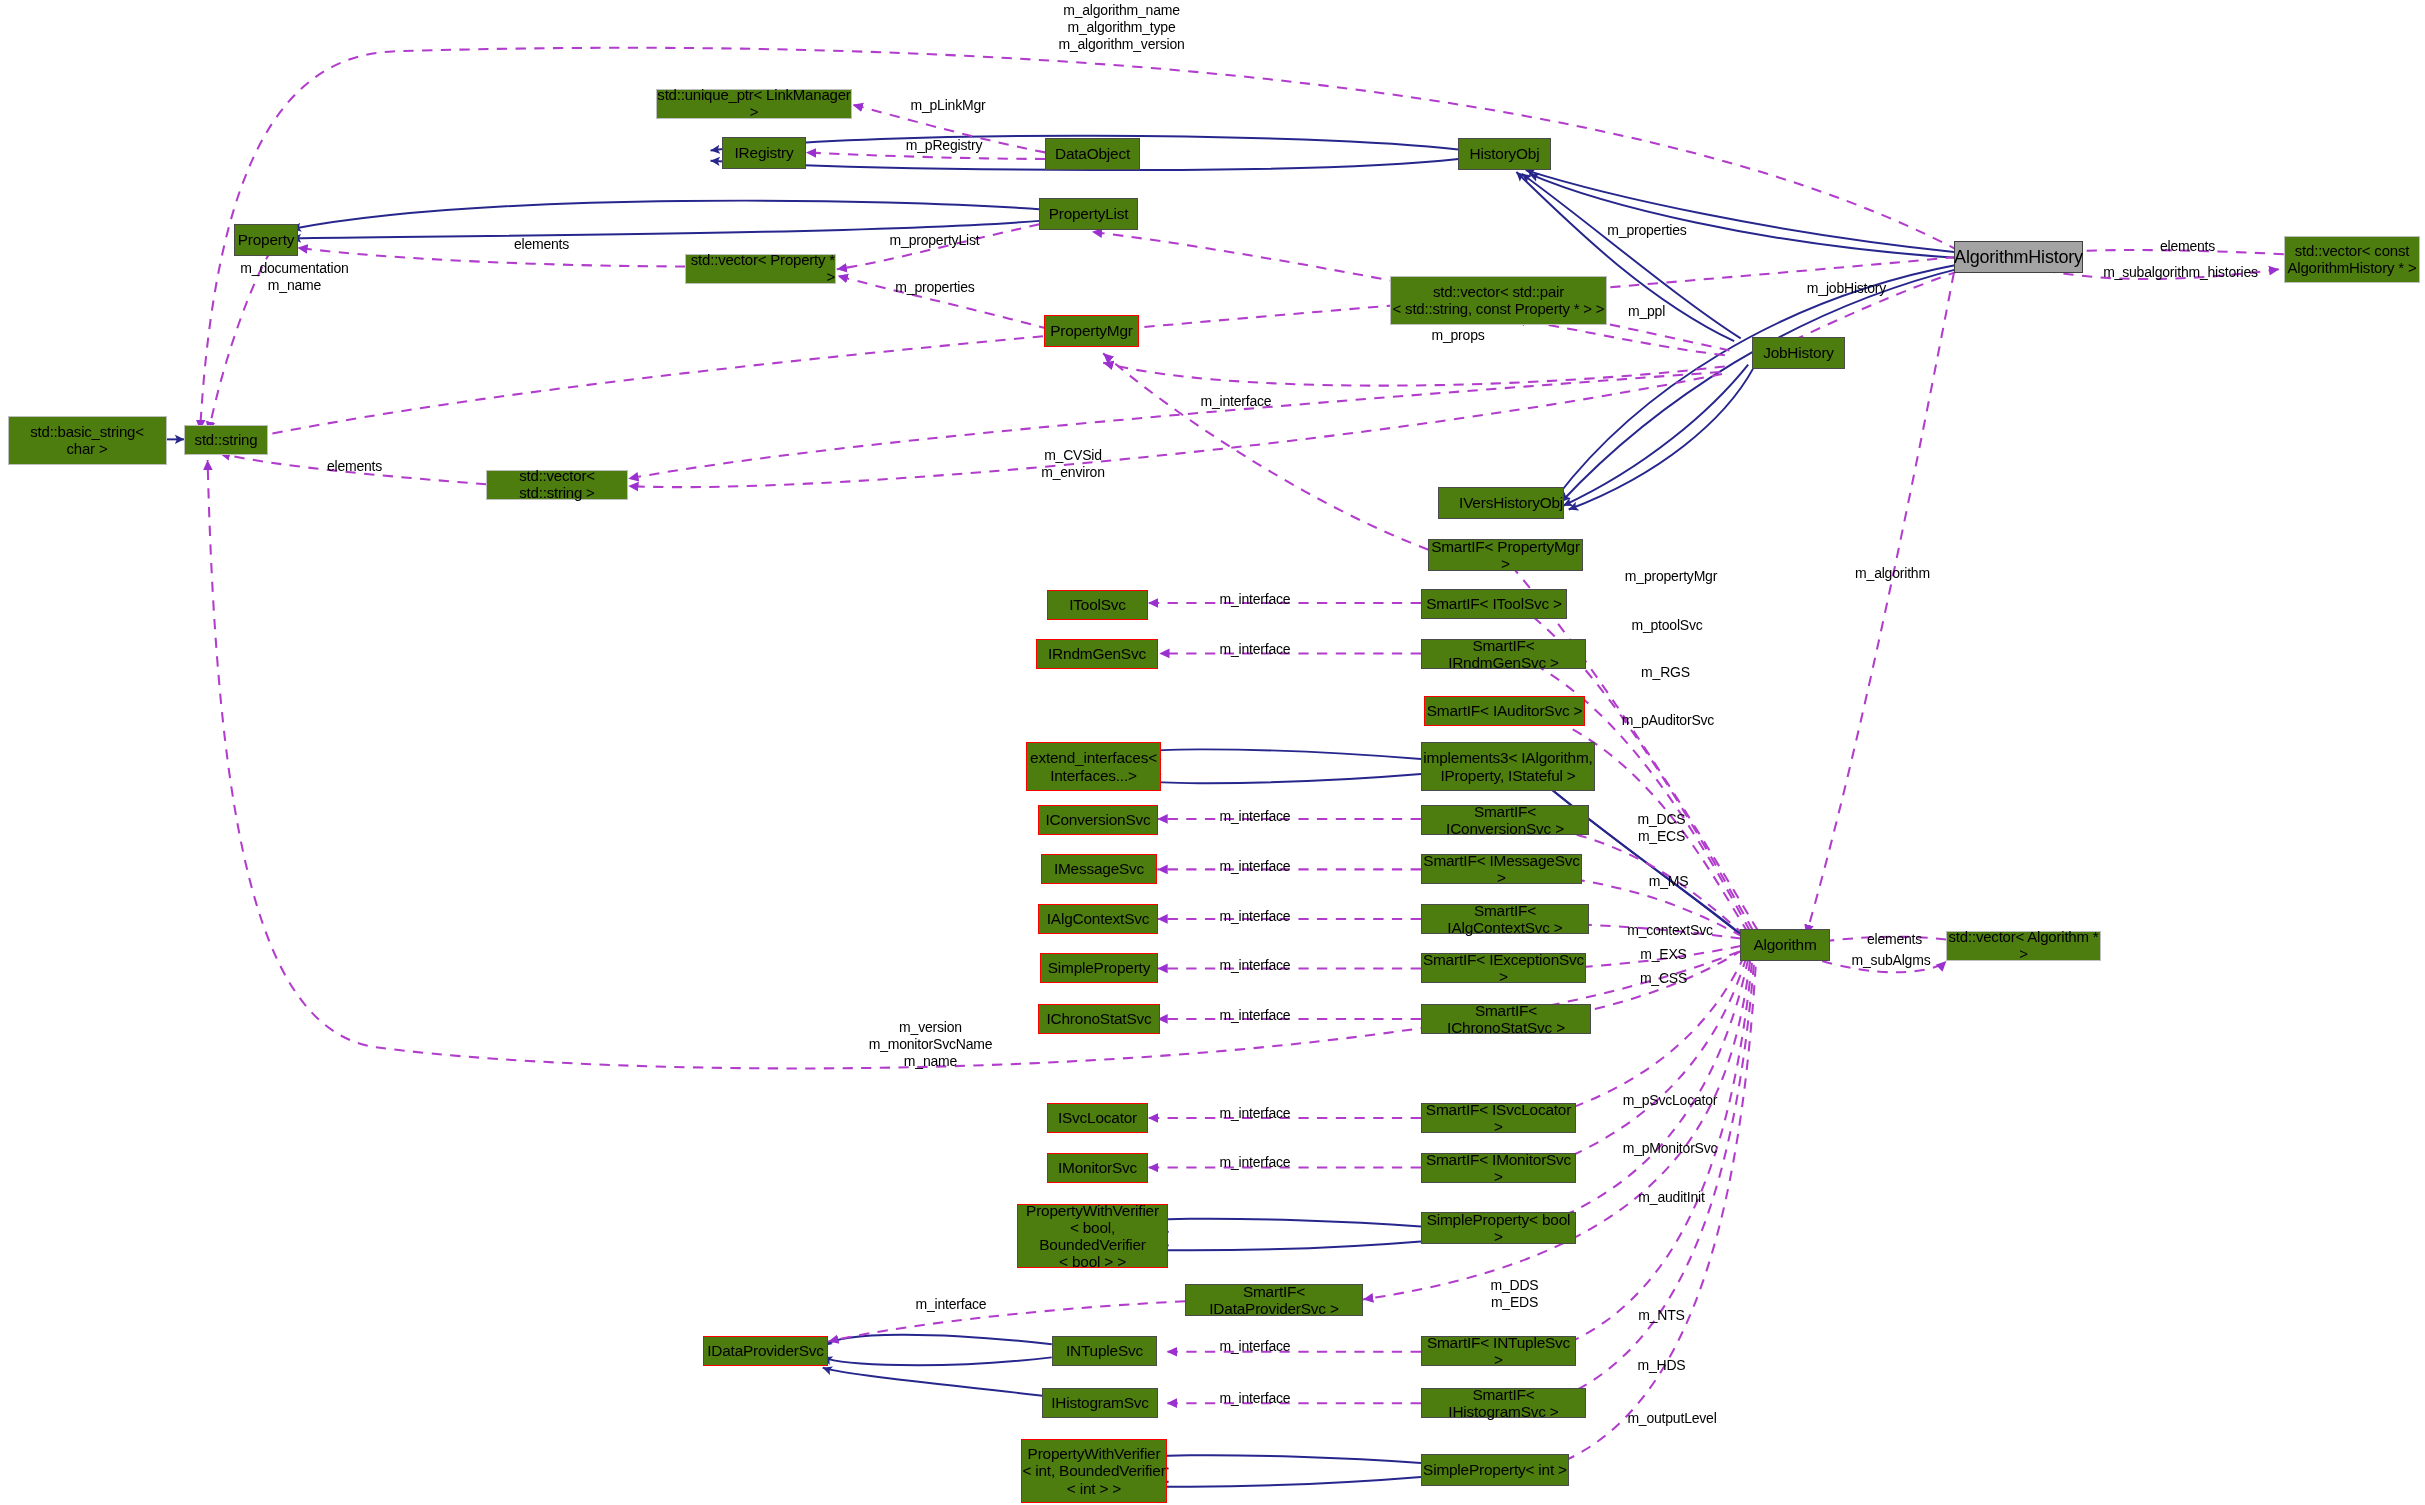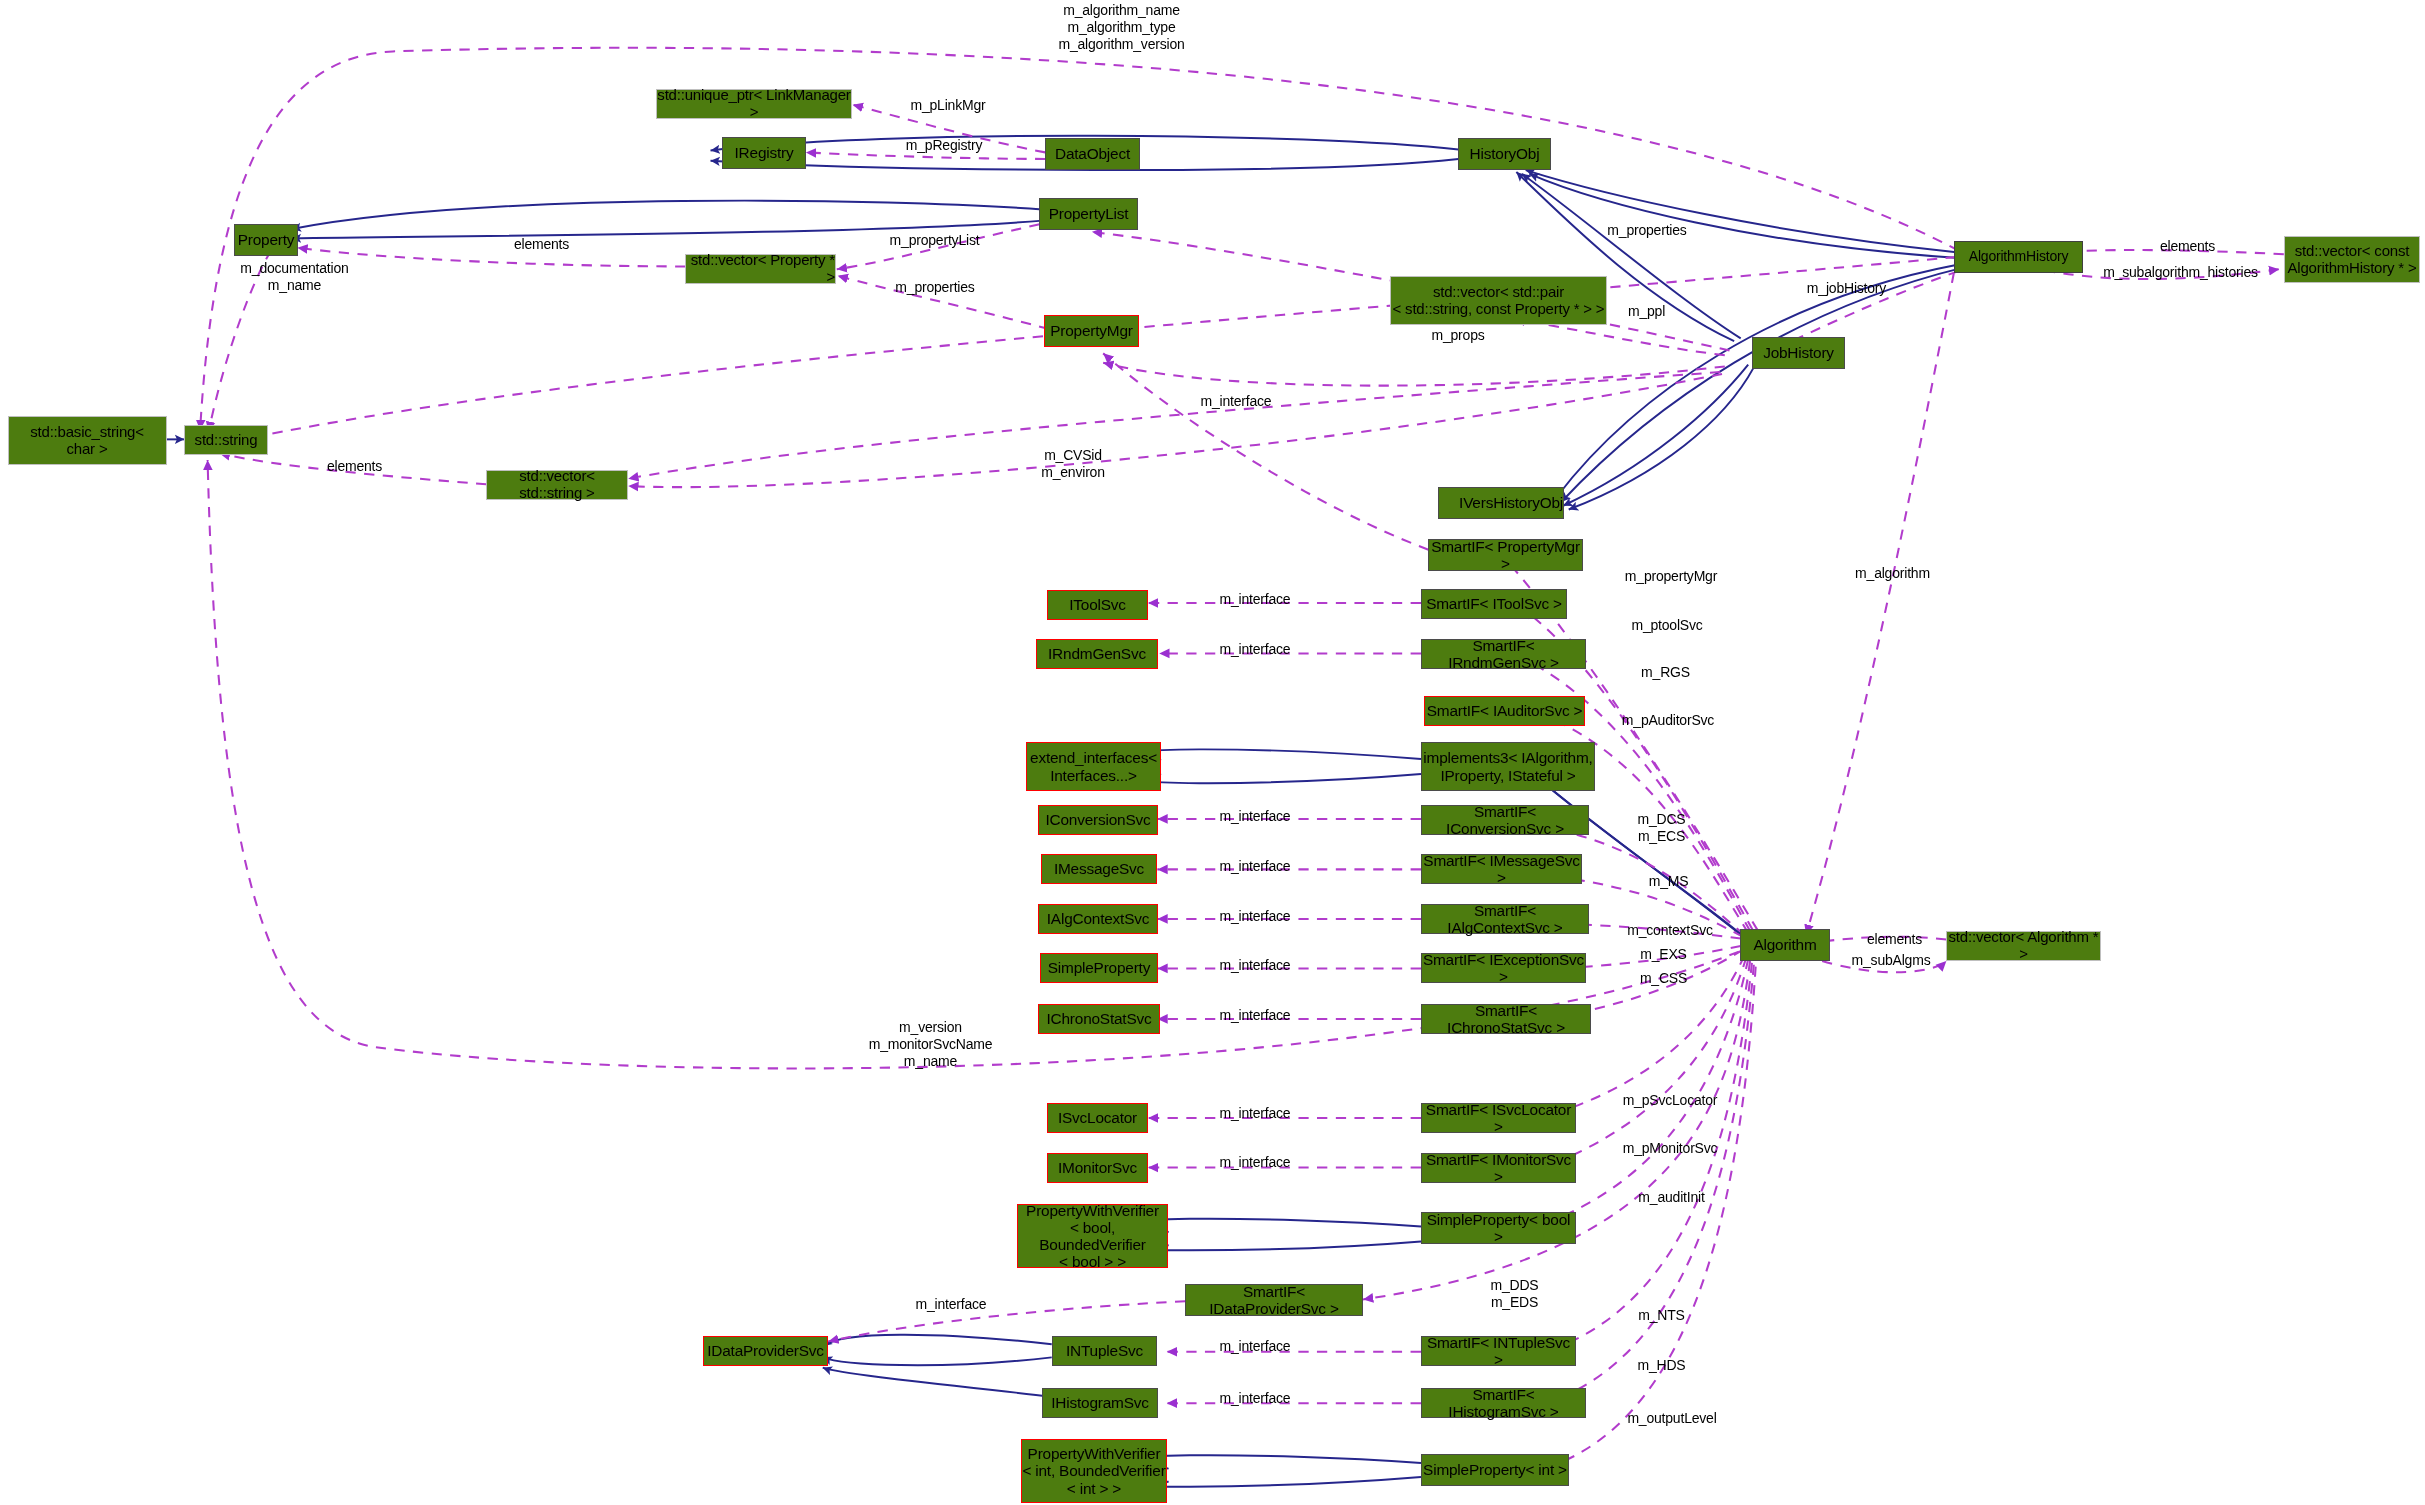--- a/index.html
+++ b/index.html
@@ -19,21 +19,21 @@
     color:#000;
     letter-spacing:-0.2px;
   }
   
   .node.plain{border:0.9px solid #bfbfbf;font-size:15px;}
   
   .node.solid{border:1.9px solid #4b4b4b;font-size:15.4px;}
   
   .node.red{border:1.9px solid #ff0000;font-size:15.4px;align-items:center;}
   
-  .node.focus{border:1.9px solid #404040;background:#4d7c0f;font-size:14px;}
+  .node.focus{border:1.9px solid #404040;background:#a3a3a3;font-size:18px;}
 
   .edge-label{
     position:absolute;
     font-size:14px;
     color:#000;
     white-space:pre-line;
     text-align:center;
     line-height:1.22;
     letter-spacing:-0.2px;
   }

